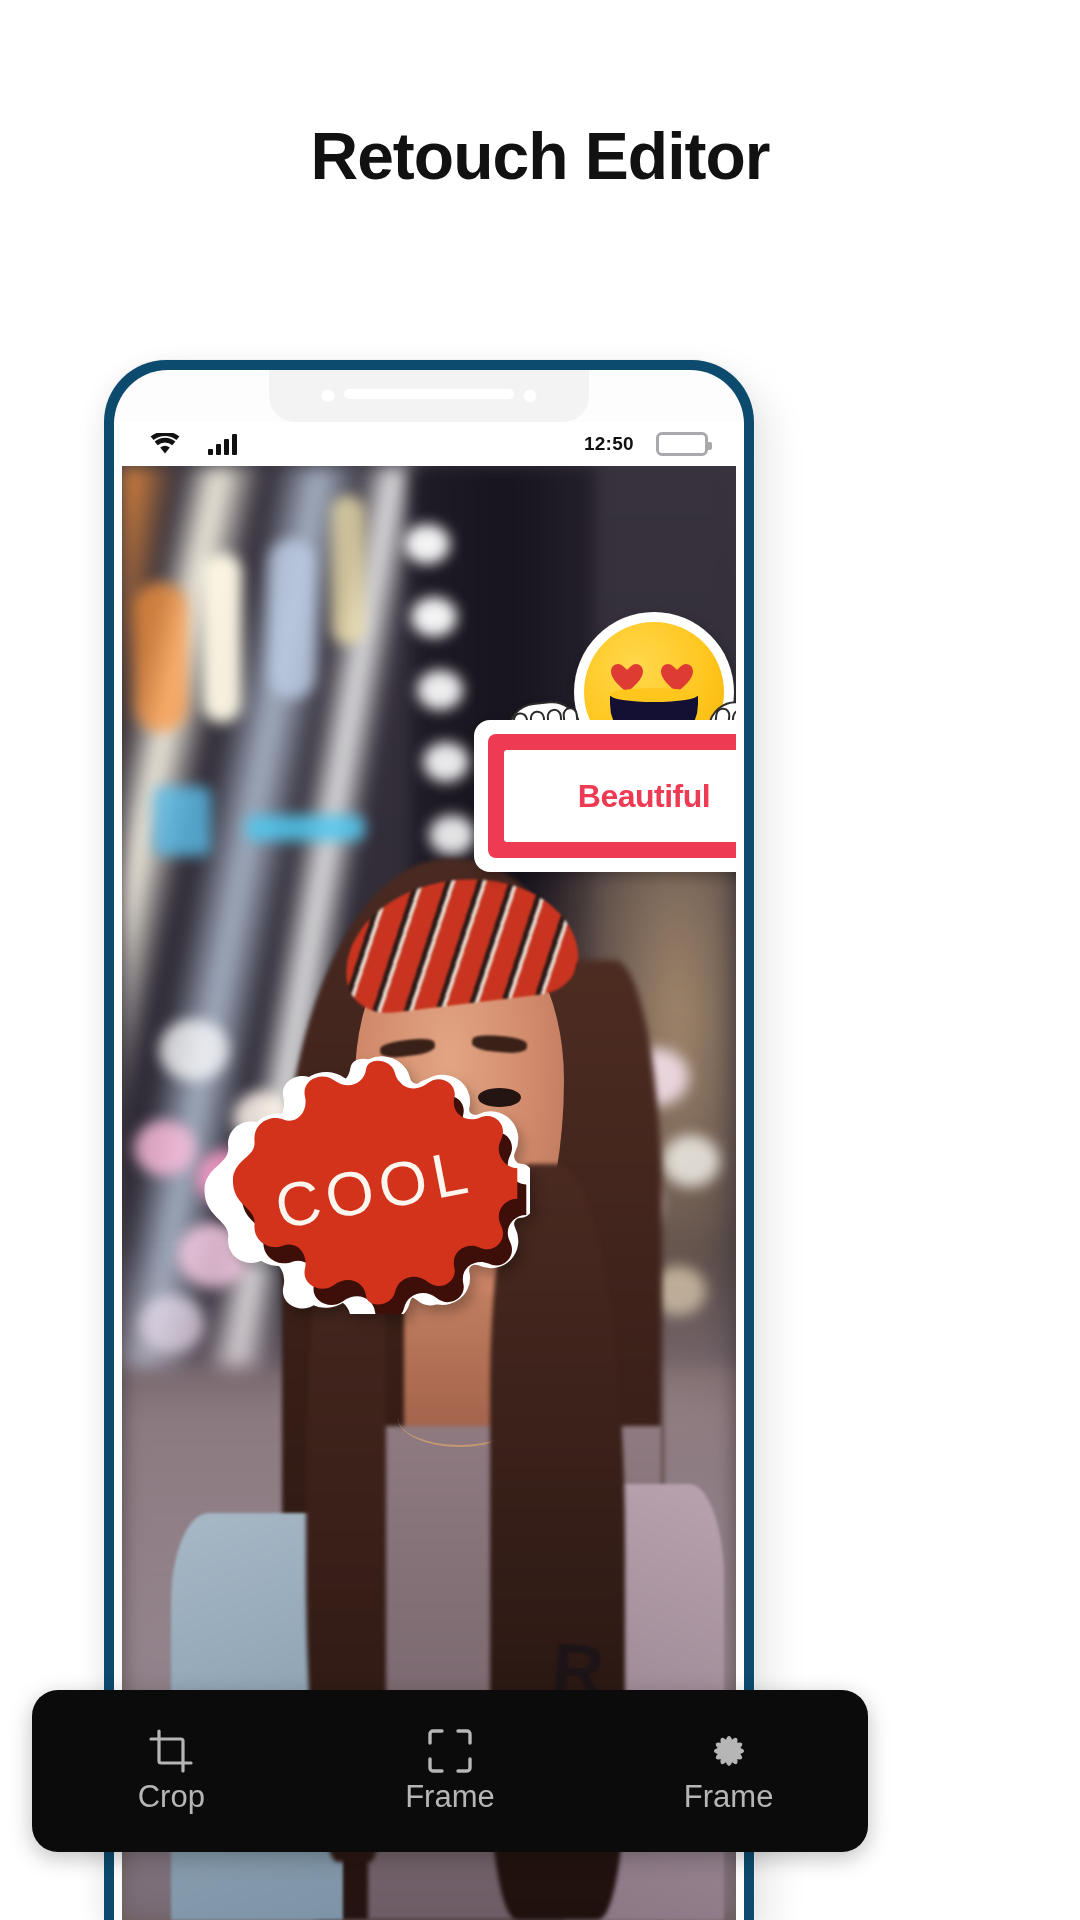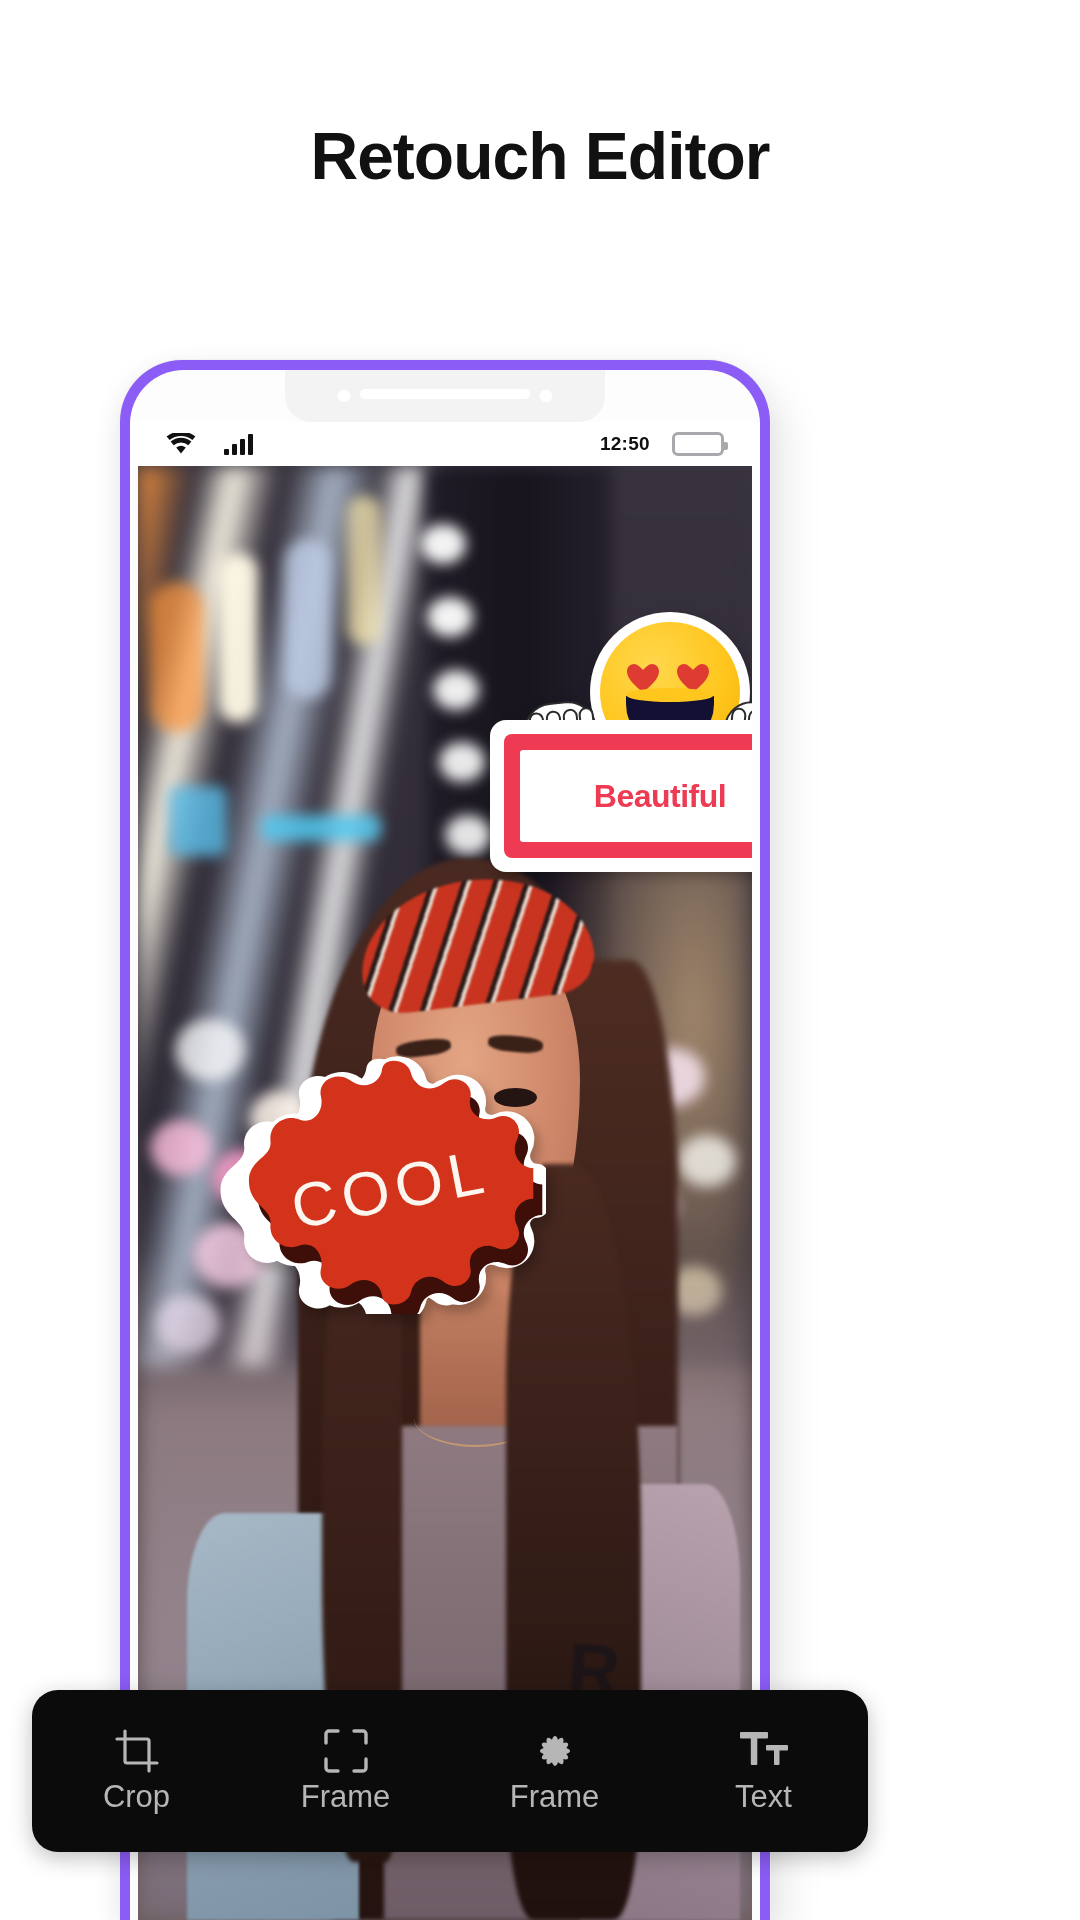--- a/index.html
+++ b/index.html
@@ -24,23 +24,23 @@
     font-size: 66px;
     font-weight: 700;
     letter-spacing: -1px;
     color: #111111;
     font-family: "Liberation Sans", sans-serif;
   }
 
   
   .phone {
     position: absolute;
-    left: 120px; top: 360px;
+    left: 104px; top: 360px;
     width: 650px; height: 1560px;
-    background: #8b5cf6;
+    background: #0c4a6e;
     border-radius: 62px 62px 0 0;
     box-shadow: 0 0 0 1px #f1f1f1, 14px 18px 40px rgba(0,0,0,0.10), -6px 6px 26px rgba(0,0,0,0.05);
   }
   .phone-inner {
     position: absolute;
     left: 10px; top: 10px;
     width: 630px; height: 1550px;
     background: #fdfdfd;
     border-radius: 54px 54px 0 0;
     overflow: hidden;
@@ -568,28 +568,17 @@
             <ellipse rx="4.6" ry="15" fill="#b6b6b6" transform="rotate(30)"></ellipse>
             <ellipse rx="4.6" ry="15" fill="#b6b6b6" transform="rotate(90)"></ellipse>
             <ellipse rx="4.6" ry="15" fill="#b6b6b6" transform="rotate(150)"></ellipse>
             <circle r="5" fill="#b6b6b6"></circle>
           </g>
         </svg>
       </div>
       <div class="tool-label">Frame</div>
     </div>
 
-    <div class="tool">
-      <div class="tool-icon">
-        <svg width="50" height="46" viewBox="0 0 50 46" fill="#b6b6b6">
-          <rect x="1" y="4" width="28" height="6.5" rx="1"></rect>
-          <rect x="11.8" y="4" width="6.5" height="33" rx="1"></rect>
-          <rect x="27" y="17" width="22" height="5.5" rx="1"></rect>
-          <rect x="35" y="17" width="5.5" height="20" rx="1"></rect>
-        </svg>
-      </div>
-      <div class="tool-label">Text</div>
-    </div>
 
 
   </div>
 
 </div>
 
 </body></html>

